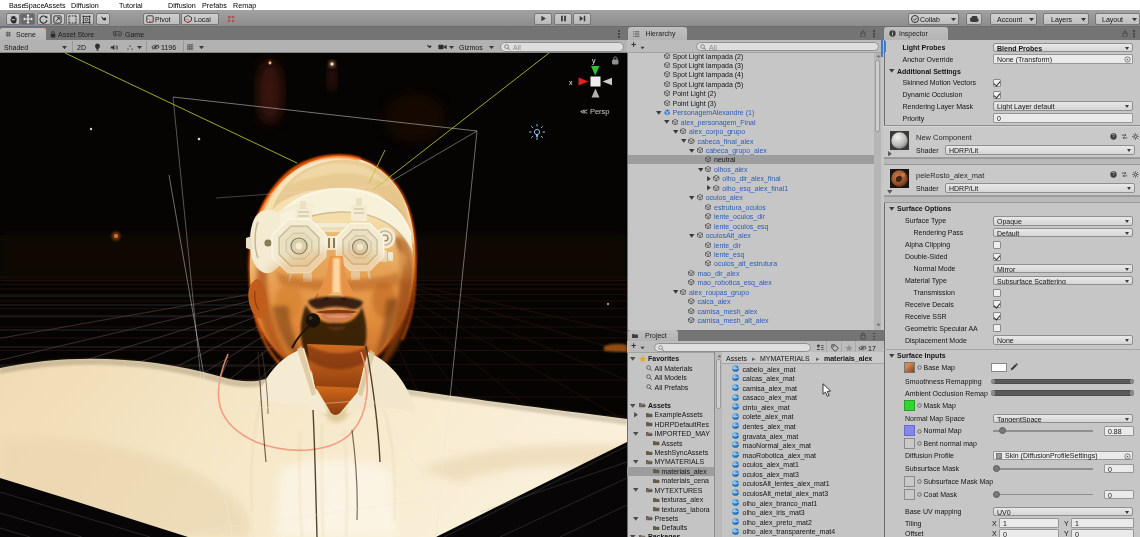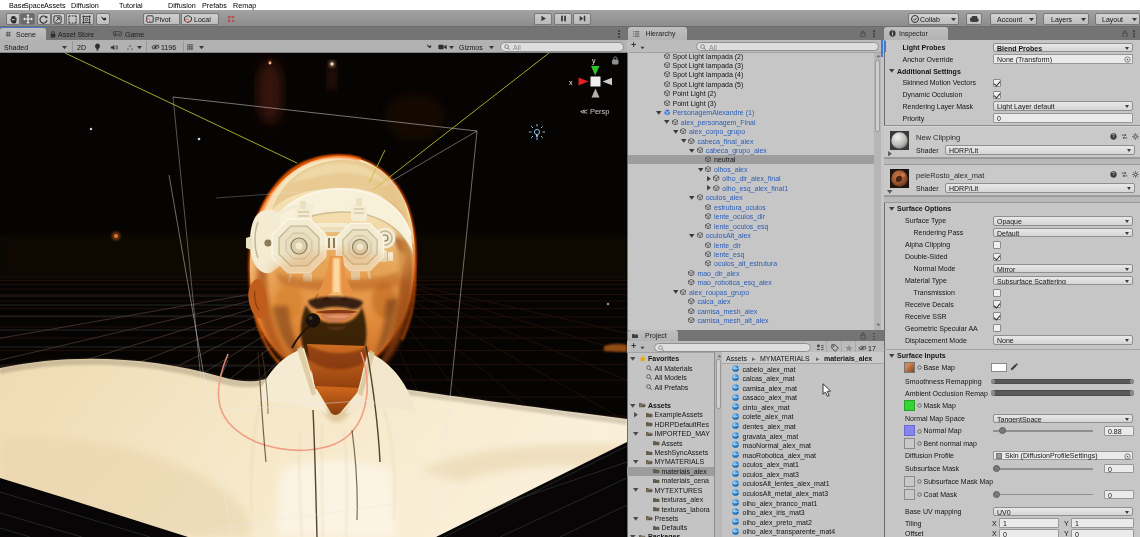--- a/index.html
+++ b/index.html
@@ -1106,21 +1106,21 @@
 <svg class="ab" style="left:890px;top:131px" width="19" height="19" viewBox="0 0 19 19">
     <defs>
       <radialGradient id="sph1" cx="0.38" cy="0.3" r="0.85">
         <stop offset="0" stop-color="#f2f2f0"></stop>
         <stop offset="0.6" stop-color="#b8b8b4"></stop>
         <stop offset="1" stop-color="#5e5e5c"></stop>
       </radialGradient>
     </defs>
     <circle cx="9.5" cy="9.5" r="8.2" fill="url(#sph1)"></circle>
   </svg>
-<div class="txt" style="left:916px;top:132.5px;font-size:7.5px;color:#2a2a2a">New Clipping</div>
+<div class="txt" style="left:916px;top:132.5px;font-size:7.5px;color:#2a2a2a">New Component</div>
 <svg class="ab" style="left:1110px;top:133px" width="7" height="7" viewBox="0 0 10 10">
     <circle cx="5" cy="5" r="4.5" fill="#3e3e3e"></circle>
     <text x="3" y="7.6" font-size="7" fill="#c9c9c9" font-family="Liberation Sans">?</text>
   </svg>
 <svg class="ab" style="left:1121px;top:133px" width="7" height="7" viewBox="0 0 10 10">
     <path d="M1 3H7M7 3 5.4 1.4M7 3 5.4 4.6M9 7H3M3 7 4.6 5.4M3 7 4.6 8.6" stroke="#3e3e3e" stroke-width="1.1" fill="none"></path>
   </svg>
 <svg class="ab" style="left:1132px;top:133px" width="7" height="7" viewBox="0 0 10 10">
     <circle cx="5" cy="5" r="2" fill="none" stroke="#3e3e3e" stroke-width="1.2"></circle>
     <g stroke="#3e3e3e" stroke-width="1.3">

